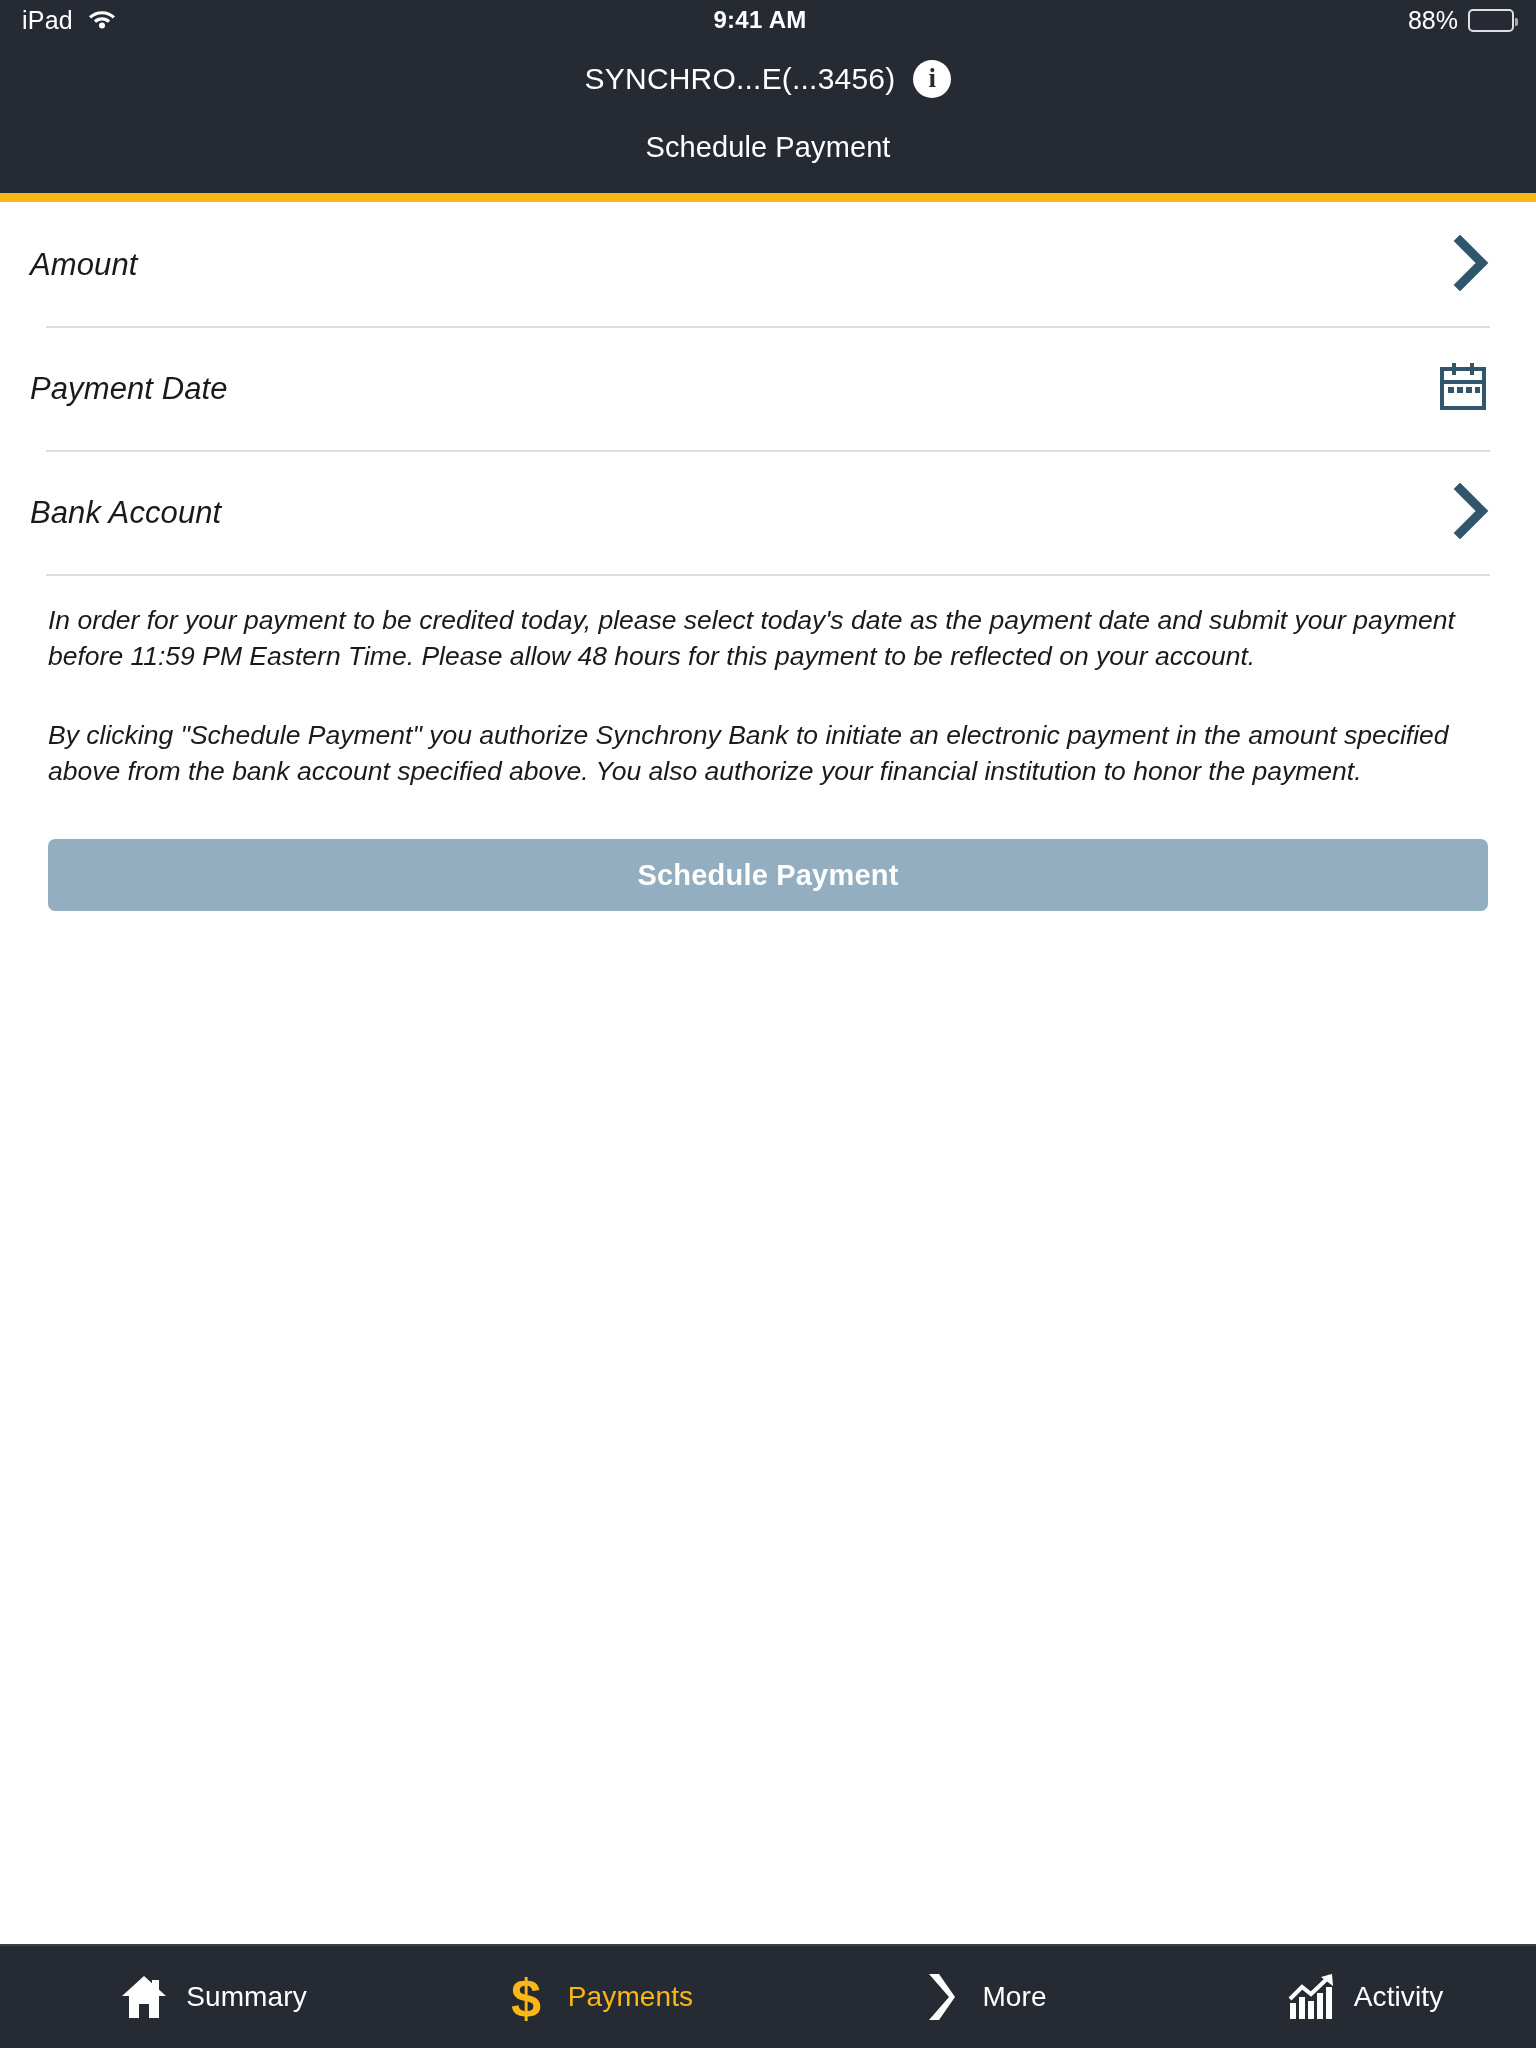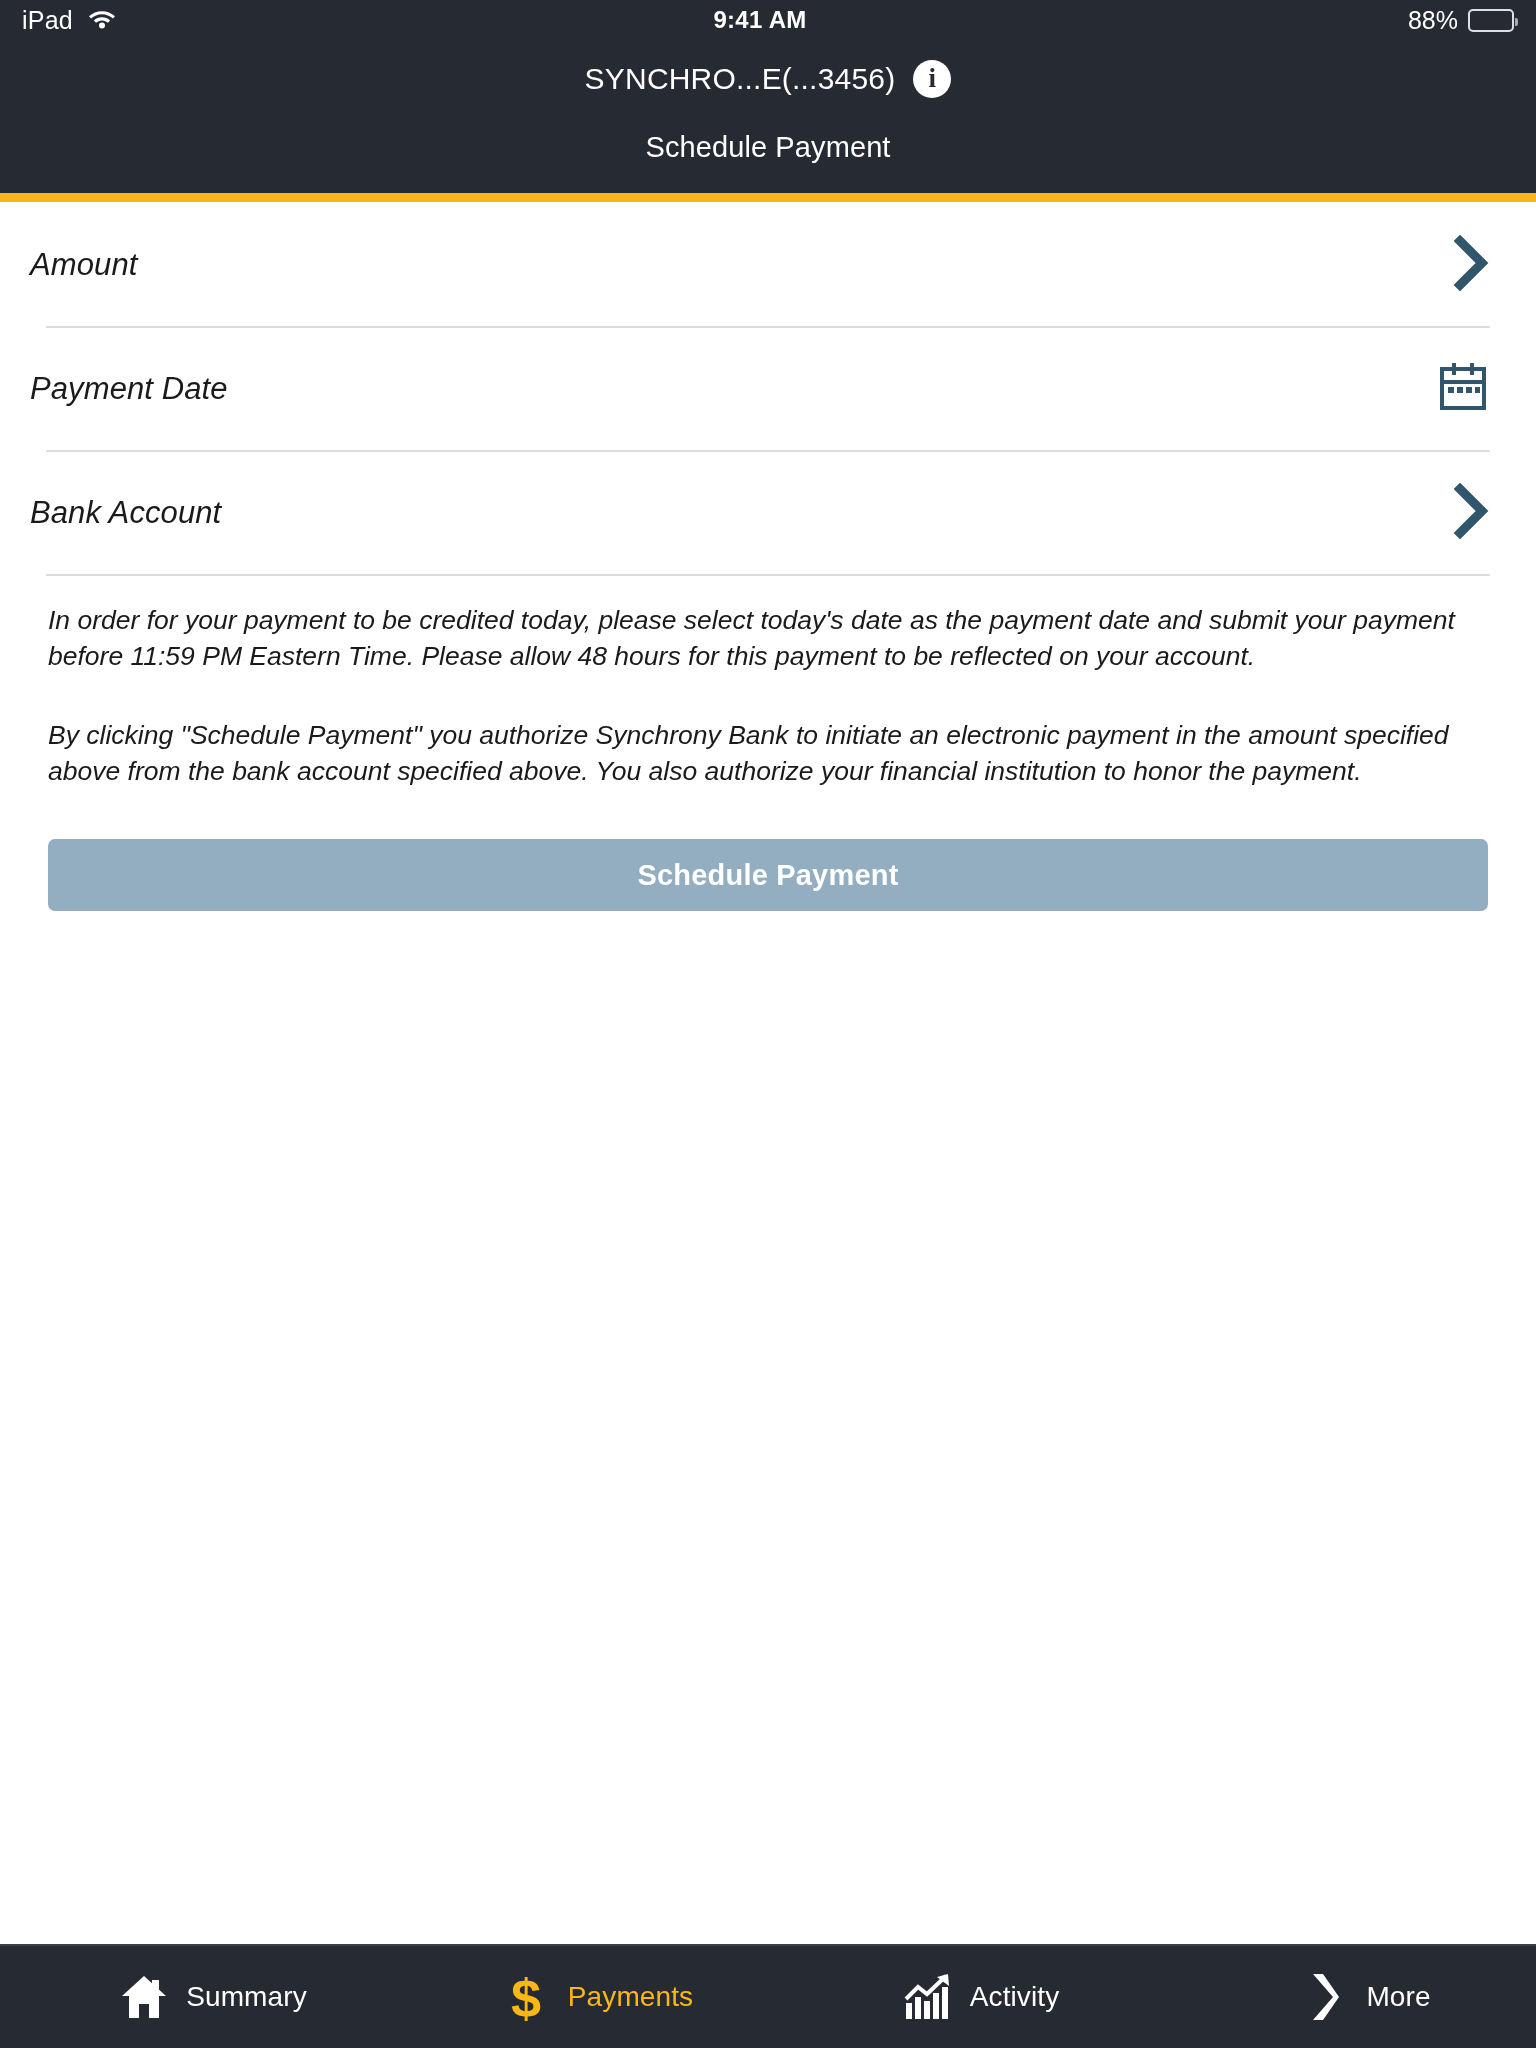--- a/index.html
+++ b/index.html
@@ -308,37 +308,37 @@
       <span class="bottom-icon">
         <svg width="44" height="54" viewBox="0 0 44 54">
           <text x="22" y="47" font-family="Liberation Sans, sans-serif" font-size="54" font-weight="bold" fill="#fbb713" text-anchor="middle">$</text>
         </svg>
       </span>
       <span class="bottom-label">Payments</span>
     </div>
 
     <div class="bottom-item">
       <span class="bottom-icon">
+        <svg width="36" height="52" viewBox="0 0 36 52">
+          <polygon points="7,3 27,26 7,49 17,49 33,26 17,3" fill="#ffffff"></polygon>
+        </svg>
+      </span>
+      <span class="bottom-label">More</span>
+    </div>
+
+    <div class="bottom-item">
+      <span class="bottom-icon">
         <svg width="52" height="48" viewBox="0 0 52 48">
           <rect x="4" y="30" width="6" height="16" fill="#ffffff"></rect>
           <rect x="13" y="24" width="6" height="22" fill="#ffffff"></rect>
           <rect x="22" y="28" width="6" height="18" fill="#ffffff"></rect>
           <rect x="31" y="20" width="6" height="26" fill="#ffffff"></rect>
           <rect x="40" y="14" width="6" height="32" fill="#ffffff"></rect>
           <polyline points="4,26 16,14 25,21 44,3" fill="none" stroke="#ffffff" stroke-width="4"></polyline>
           <polygon points="46,1 47,13 35,4" fill="#ffffff"></polygon>
         </svg>
       </span>
       <span class="bottom-label">Activity</span>
     </div>
 
-    <div class="bottom-item">
-      <span class="bottom-icon">
-        <svg width="36" height="52" viewBox="0 0 36 52">
-          <polygon points="7,3 27,26 7,49 17,49 33,26 17,3" fill="#ffffff"></polygon>
-        </svg>
-      </span>
-      <span class="bottom-label">More</span>
-    </div>
-
   </div>
 
 </div>
 
 </body></html>

